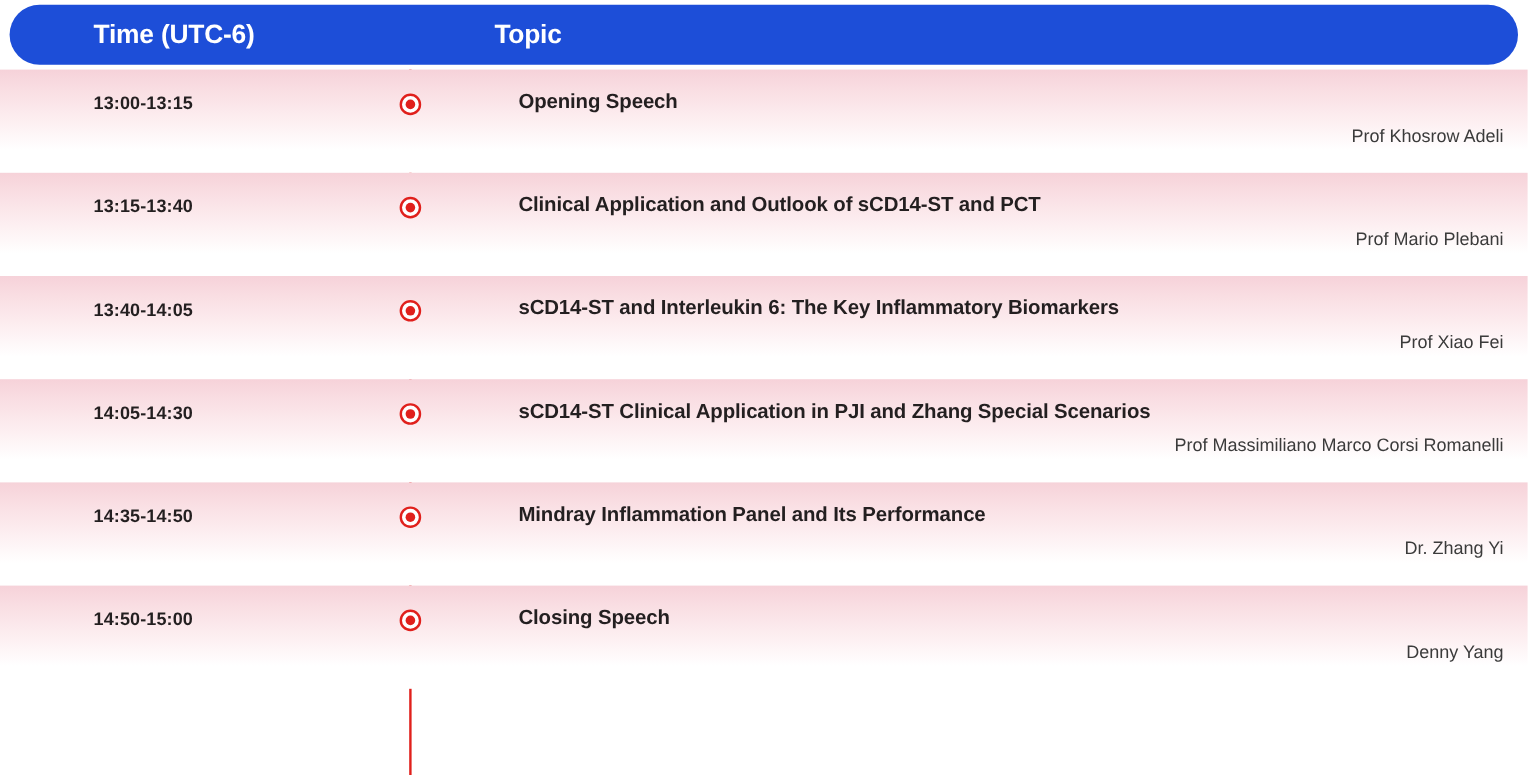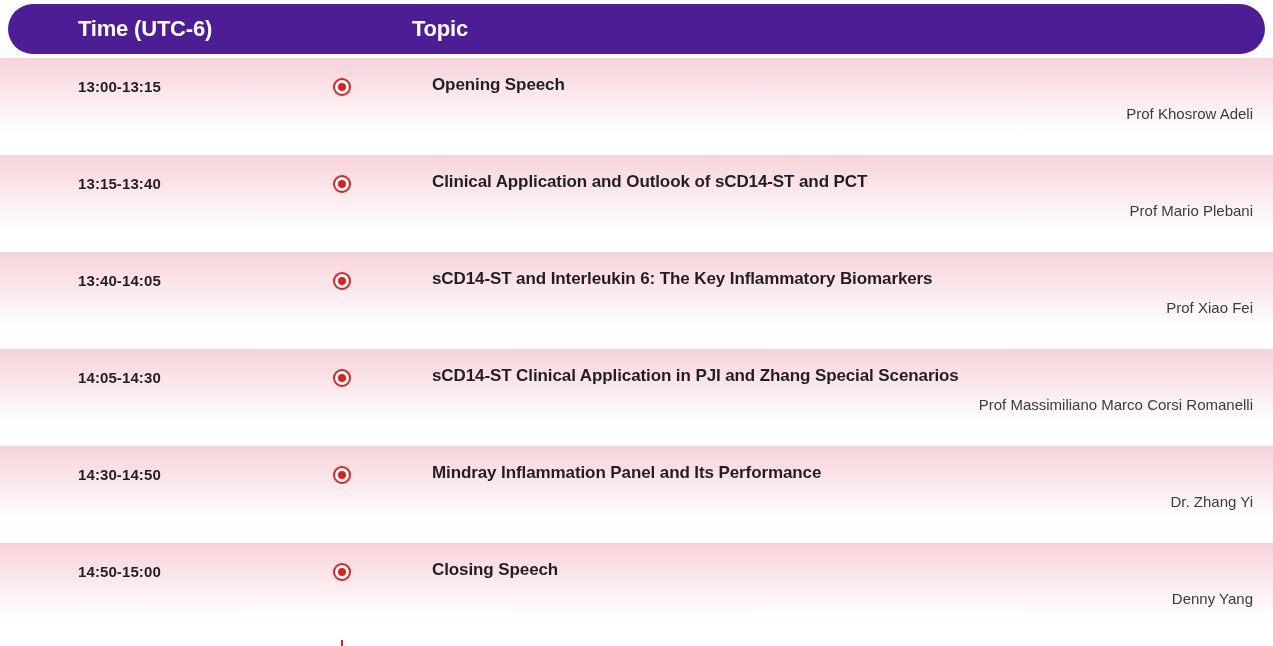--- a/index.html
+++ b/index.html
@@ -21,21 +21,21 @@
     height: 646px;
   }
 
   
   .header-bar {
     position: absolute;
     left: 8px;
     top: 4px;
     width: 1257px;
     height: 50px;
-    background: #4c1d95;
+    background: #1d4ed8;
     border-radius: 26px;
     box-sizing: border-box;
   }
   .header-cell {
     position: absolute;
     top: 50%;
     transform: translateY(-50%);
     color: #ffffff;
     font-size: 22px;
     font-weight: bold;
@@ -57,21 +57,21 @@
 
   
   .rows {
     position: absolute;
     left: 0;
     top: 58px;
     width: 1273px;
   }
   .row {
     position: relative;
-    height: 97px;
+    height: 86px;
     box-sizing: border-box;
     background: linear-gradient(to bottom,
                 #f6d2d9 0%,
                 #f9dde2 18%,
                 #fdf0f2 52%,
                 #ffffff 78%,
                 #ffffff 100%);
   }
 
   .row-time {
@@ -191,21 +191,21 @@
         <div class="ring"></div>
         <div class="dot"></div>
       </div>
       <div class="row-topic">
         <div class="topic-title">sCD14-ST Clinical Application in PJI and Zhang Special Scenarios</div>
         <div class="topic-speaker">Prof Massimiliano Marco Corsi Romanelli</div>
       </div>
     </div>
 
     <div class="row">
-      <div class="row-time">14:30-14:50</div>
+      <div class="row-time">14:35-14:50</div>
       <div class="row-marker">
         <div class="ring"></div>
         <div class="dot"></div>
       </div>
       <div class="row-topic">
         <div class="topic-title">Mindray Inflammation Panel and Its Performance</div>
         <div class="topic-speaker">Dr. Zhang Yi</div>
       </div>
     </div>
 

